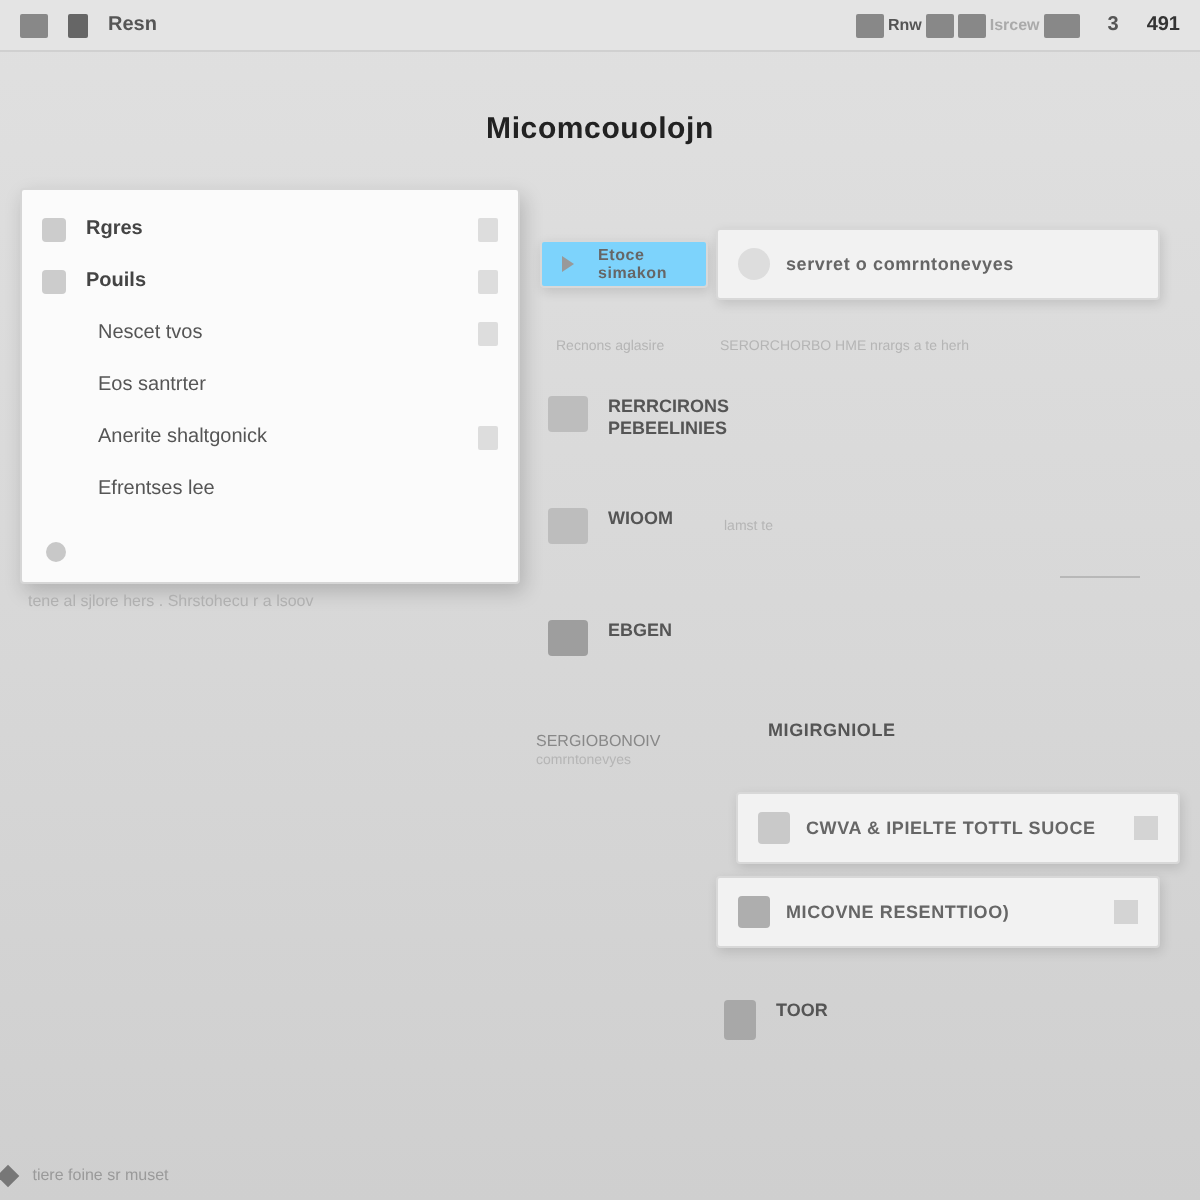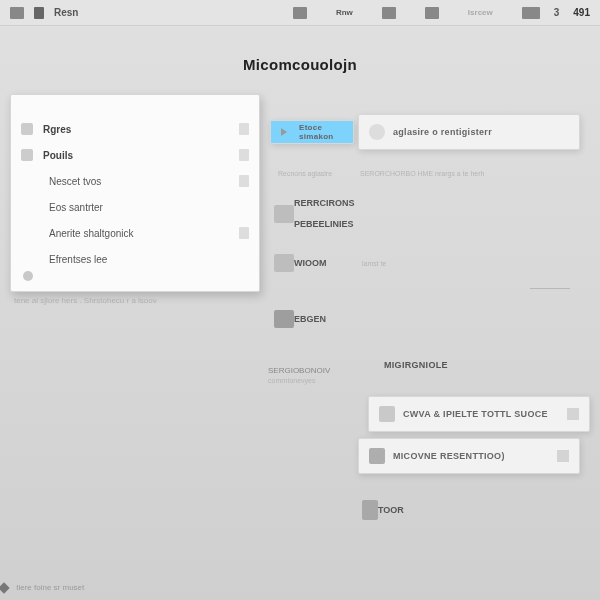--- a/index.html
+++ b/index.html
@@ -1,36 +1,36 @@
 <!DOCTYPE html>
 <html><head>
 <meta charset="utf-8">
 <style>
 *{margin:0;padding:0;box-sizing:border-box;font-family:Arial,Helvetica,sans-serif}
 body{width:600px;height:600px;background:linear-gradient(180deg,#e0e0e0 0%,#d8d8d8 50%,#cfcfcf 100%);overflow:hidden;position:relative;font-size:10px;color:#444}
-.topbar{height:26px;background:#e4e4e4;border-bottom:1px solid #d0d0d0;display:flex;align-items:center;padding:0 10px;gap:29px}
+.topbar{height:26px;background:#e4e4e4;border-bottom:1px solid #d0d0d0;display:flex;align-items:center;padding:0 10px;gap:2px}
 .topbar .left{display:flex;align-items:center;gap:10px}
 .topbar .right{margin-left:auto;display:flex;align-items:center;gap:14px}
 .topbar .glyph{width:14px;height:12px;background:#888;border-radius:1px}
 .topbar .txt{font-size:10px;color:#555;font-weight:bold}
 .title{text-align:center;margin-top:30px;font-size:15px;font-weight:bold;color:#222;letter-spacing:.3px}
 .panel{position:absolute;left:10px;top:94px;width:250px;height:198px;background:#fbfbfb;border:1px solid #d6d6d6;box-shadow:2px 4px 10px rgba(0,0,0,.18);border-radius:2px;padding:14px 10px 6px}
-.panel .row{display:flex;align-items:flex-end;height:26px}
+.panel .row{display:flex;align-items:flex-start;height:26px}
 .panel .ic{width:12px;height:12px;background:#ccc;border-radius:2px;margin-right:10px}
 .panel .rowtxt{font-size:10px;color:#555}
 .panel .bold{font-weight:bold;color:#444}
 .panel .rightglyph{margin-left:auto;width:10px;height:12px;background:#ddd;border-radius:1px}
 .panel .indent{padding-left:28px}
 .panel .dot{position:absolute;left:12px;bottom:10px;width:10px;height:10px;border-radius:50%;background:#c8c8c8}
 .hint{position:absolute;left:14px;top:296px;font-size:8px;color:#b0b0b0}
 .card{position:absolute;background:#f2f2f2;border:1px solid #d8d8d8;box-shadow:1px 2px 6px rgba(0,0,0,.12);display:flex;align-items:center;padding:0 10px;gap:8px;border-radius:2px}
 .card .cic{width:16px;height:16px;background:#c9c9c9;border-radius:2px}
 .card .ctxt{font-size:9px;color:#666;font-weight:bold;letter-spacing:.3px}
 .card .cright{margin-left:auto;width:12px;height:12px;background:#d4d4d4}
-.itemrow{position:absolute;display:flex;align-items:center;}
+.itemrow{position:absolute;display:flex;align-items:flex-start;gap:10px}
 .itemrow .thumb{width:20px;height:18px;background:#bdbdbd;border-radius:2px}
 .itemrow .lab{font-size:9px;color:#555;font-weight:bold}
 .sub{font-size:7px;color:#b5b5b5;margin-top:2px}
 .sect{position:absolute;font-size:9px;color:#555;font-weight:bold;letter-spacing:.3px}
 .footer{position:absolute;left:0;right:0;bottom:8px;font-size:8px;color:#9a9a9a}
 .footer .diam{display:inline-block;width:8px;height:8px;background:#777;transform:rotate(45deg);margin-right:6px;vertical-align:middle}
 .divider{position:absolute;height:1px;background:#b8b8b8}
 </style>
 </head>
 <body>
@@ -90,21 +90,21 @@
 <div class="card" style="left:270px;top:120px;width:84px;height:24px;background:#7dd3fc">
   <span style="width:6px;height:6px;border:4px solid transparent;border-left:6px solid #999"></span>
   <span class="ctxt" style="font-size:8px">Etoce simakon</span>
 </div>
 <div class="sub" style="position:absolute;left:278px;top:168px">Recnons  aglasire</div>
 
 <div class="itemrow" style="left:274px;top:198px">
   <div class="thumb"></div>
   <div>
     <div class="lab">RERRCIRONS</div>
-    <div class="lab" style="margin-top:11px">PEBEELINIES</div>
+    <div class="lab" style="margin-top:1px">PEBEELINIES</div>
   </div>
 </div>
 
 <div class="itemrow" style="left:274px;top:254px">
   <div class="thumb"></div>
   <div class="lab">WIOOM</div>
 </div>
 <div class="sub" style="position:absolute;left:362px;top:258px">lamst te</div>
 
 <div class="itemrow" style="left:274px;top:310px">
@@ -112,21 +112,21 @@
   <div class="lab">EBGEN</div>
 </div>
 
 <div style="position:absolute;left:268px;top:366px">
   <div class="lab" style="font-size:8px;color:#888">SERGIOBONOIV</div>
   <div class="sub">comrntonevyes</div>
 </div>
 
 <div class="card" style="left:358px;top:114px;width:222px;height:36px">
   <div class="cic" style="border-radius:50%;background:#ddd"></div>
-  <span class="ctxt">aglasire o rentigisterr</span>
+  <span class="ctxt">servret o comrntonevyes</span>
 </div>
 <div class="sub" style="position:absolute;left:360px;top:168px">SERORCHORBO HME nrargs a te herh</div>
 
 <div class="divider" style="left:530px;top:288px;width:40px"></div>
 
 <div class="sect" style="left:384px;top:360px">MIGIRGNIOLE</div>
 
 <div class="card" style="left:368px;top:396px;width:222px;height:36px">
   <div class="cic"></div>
   <span class="ctxt">CWVA &amp; IPIELTE TOTTL SUOCE</span>

